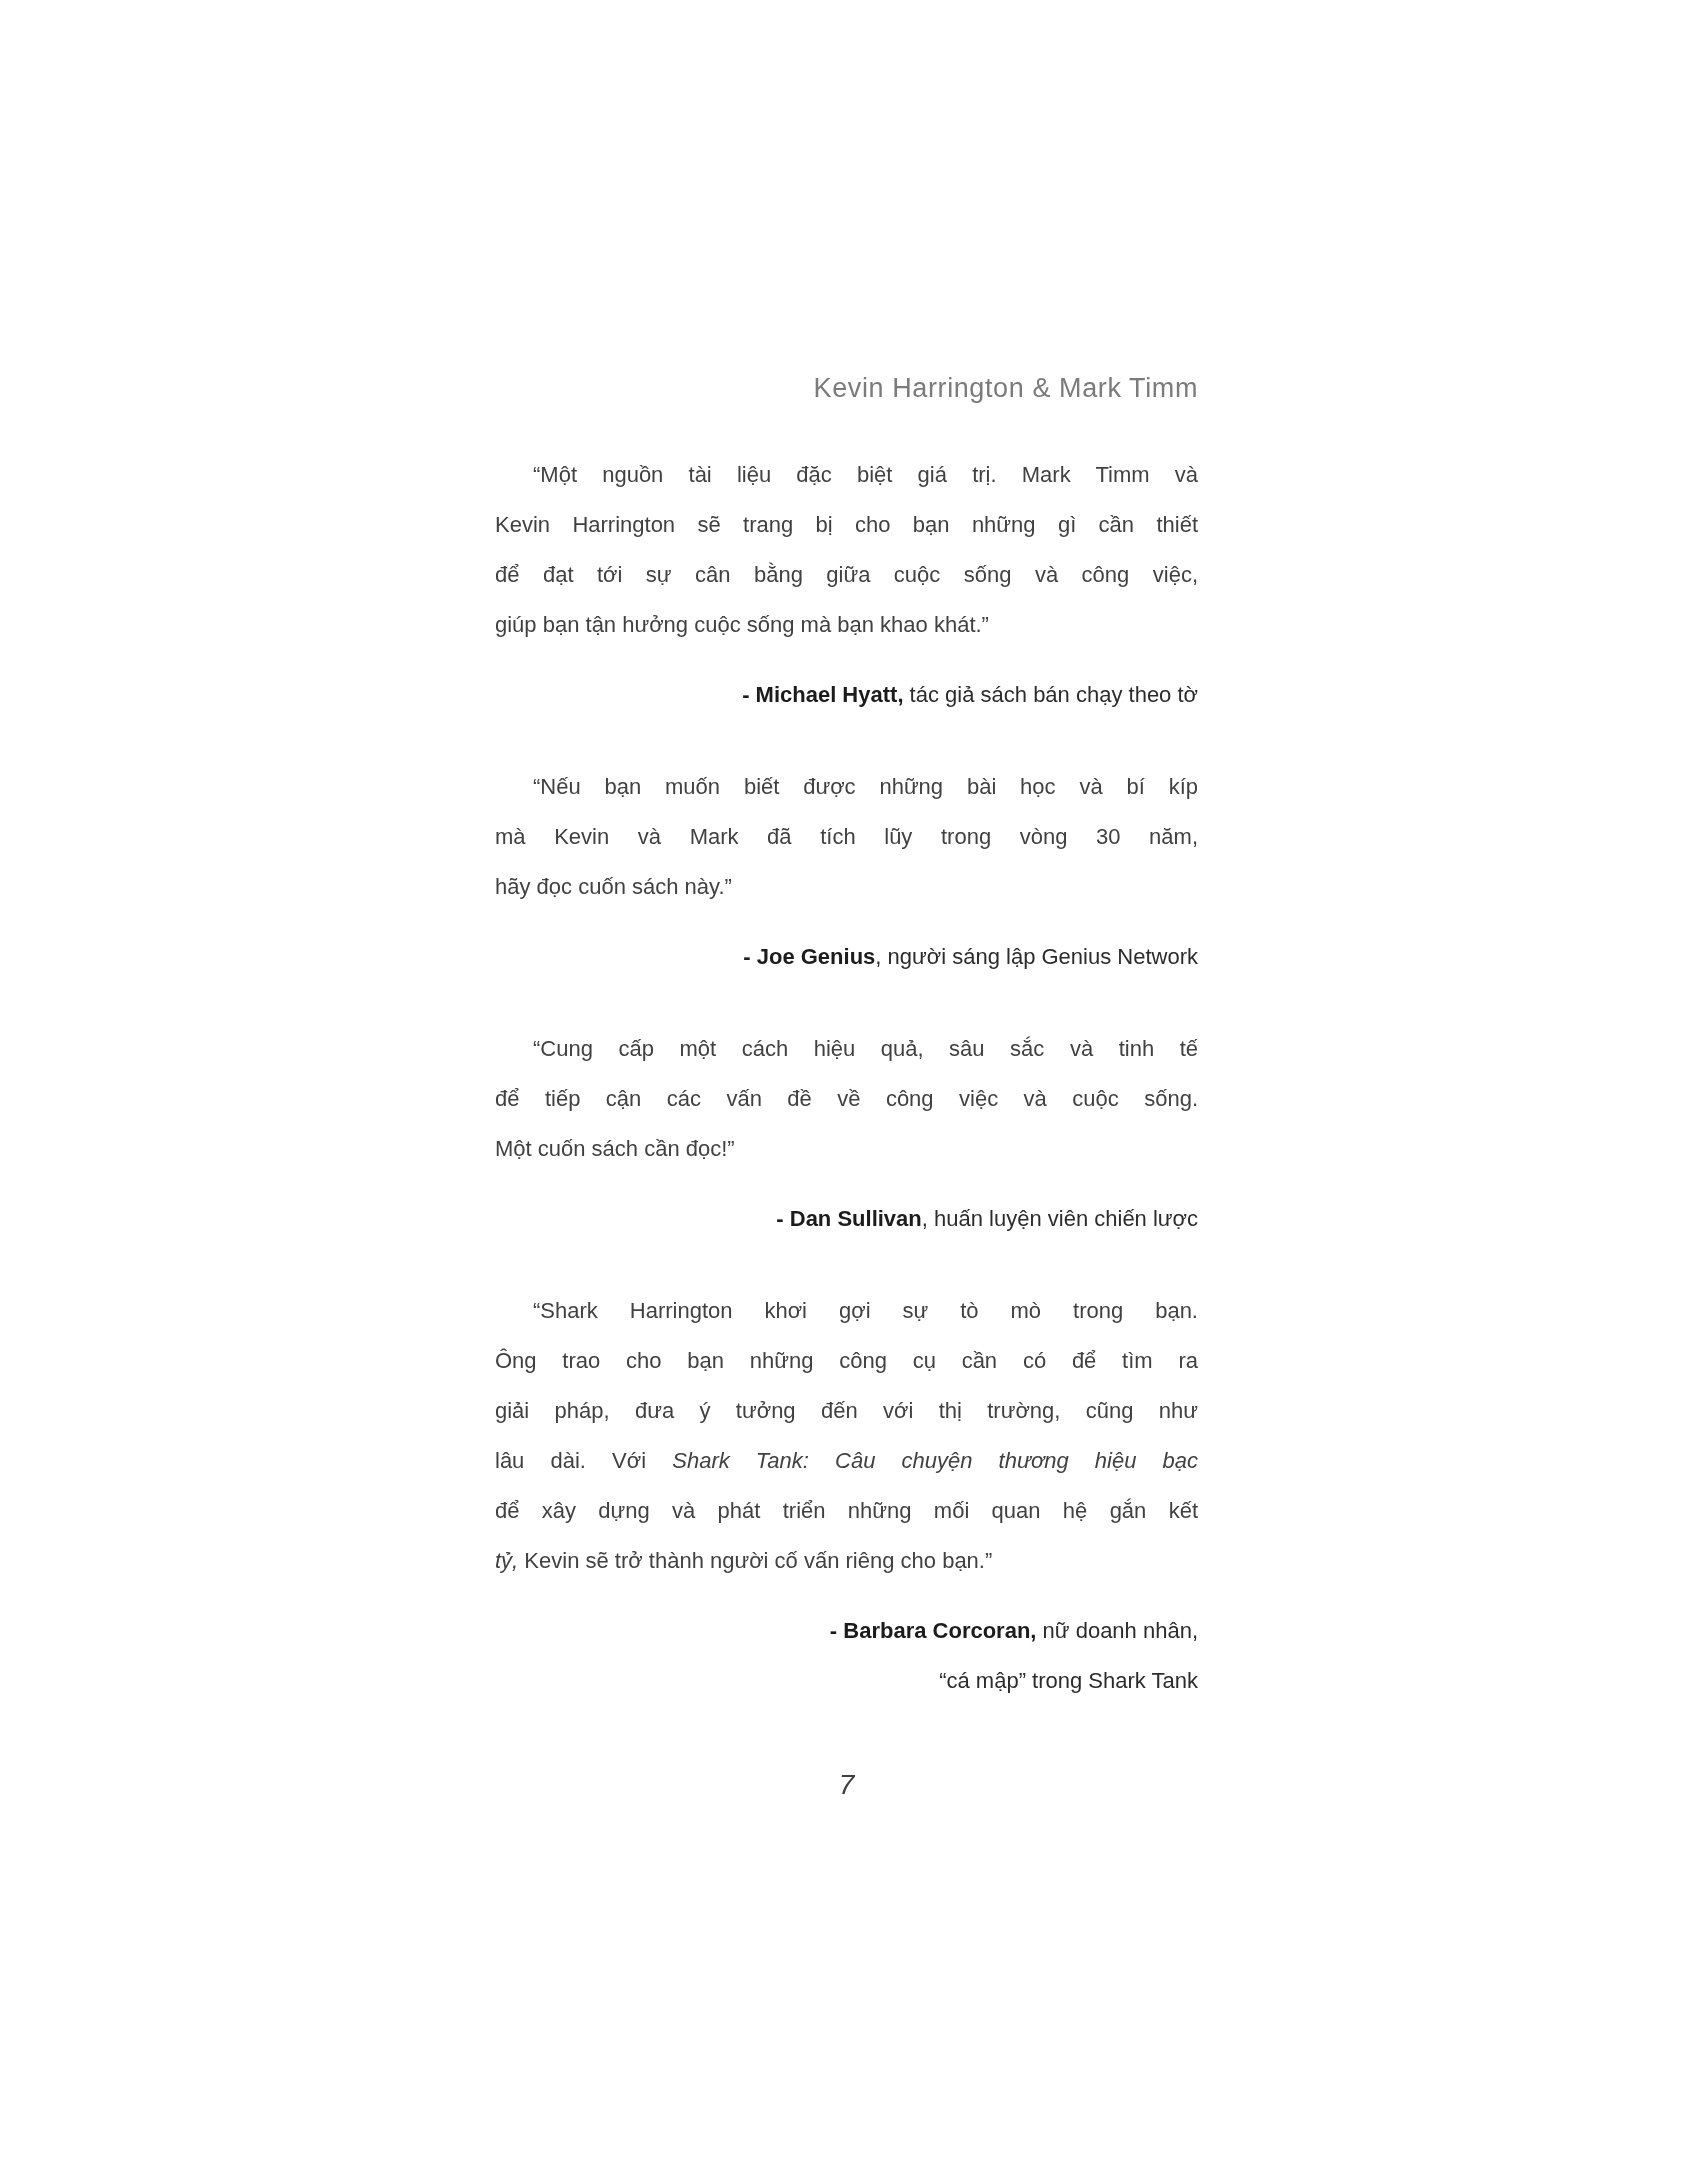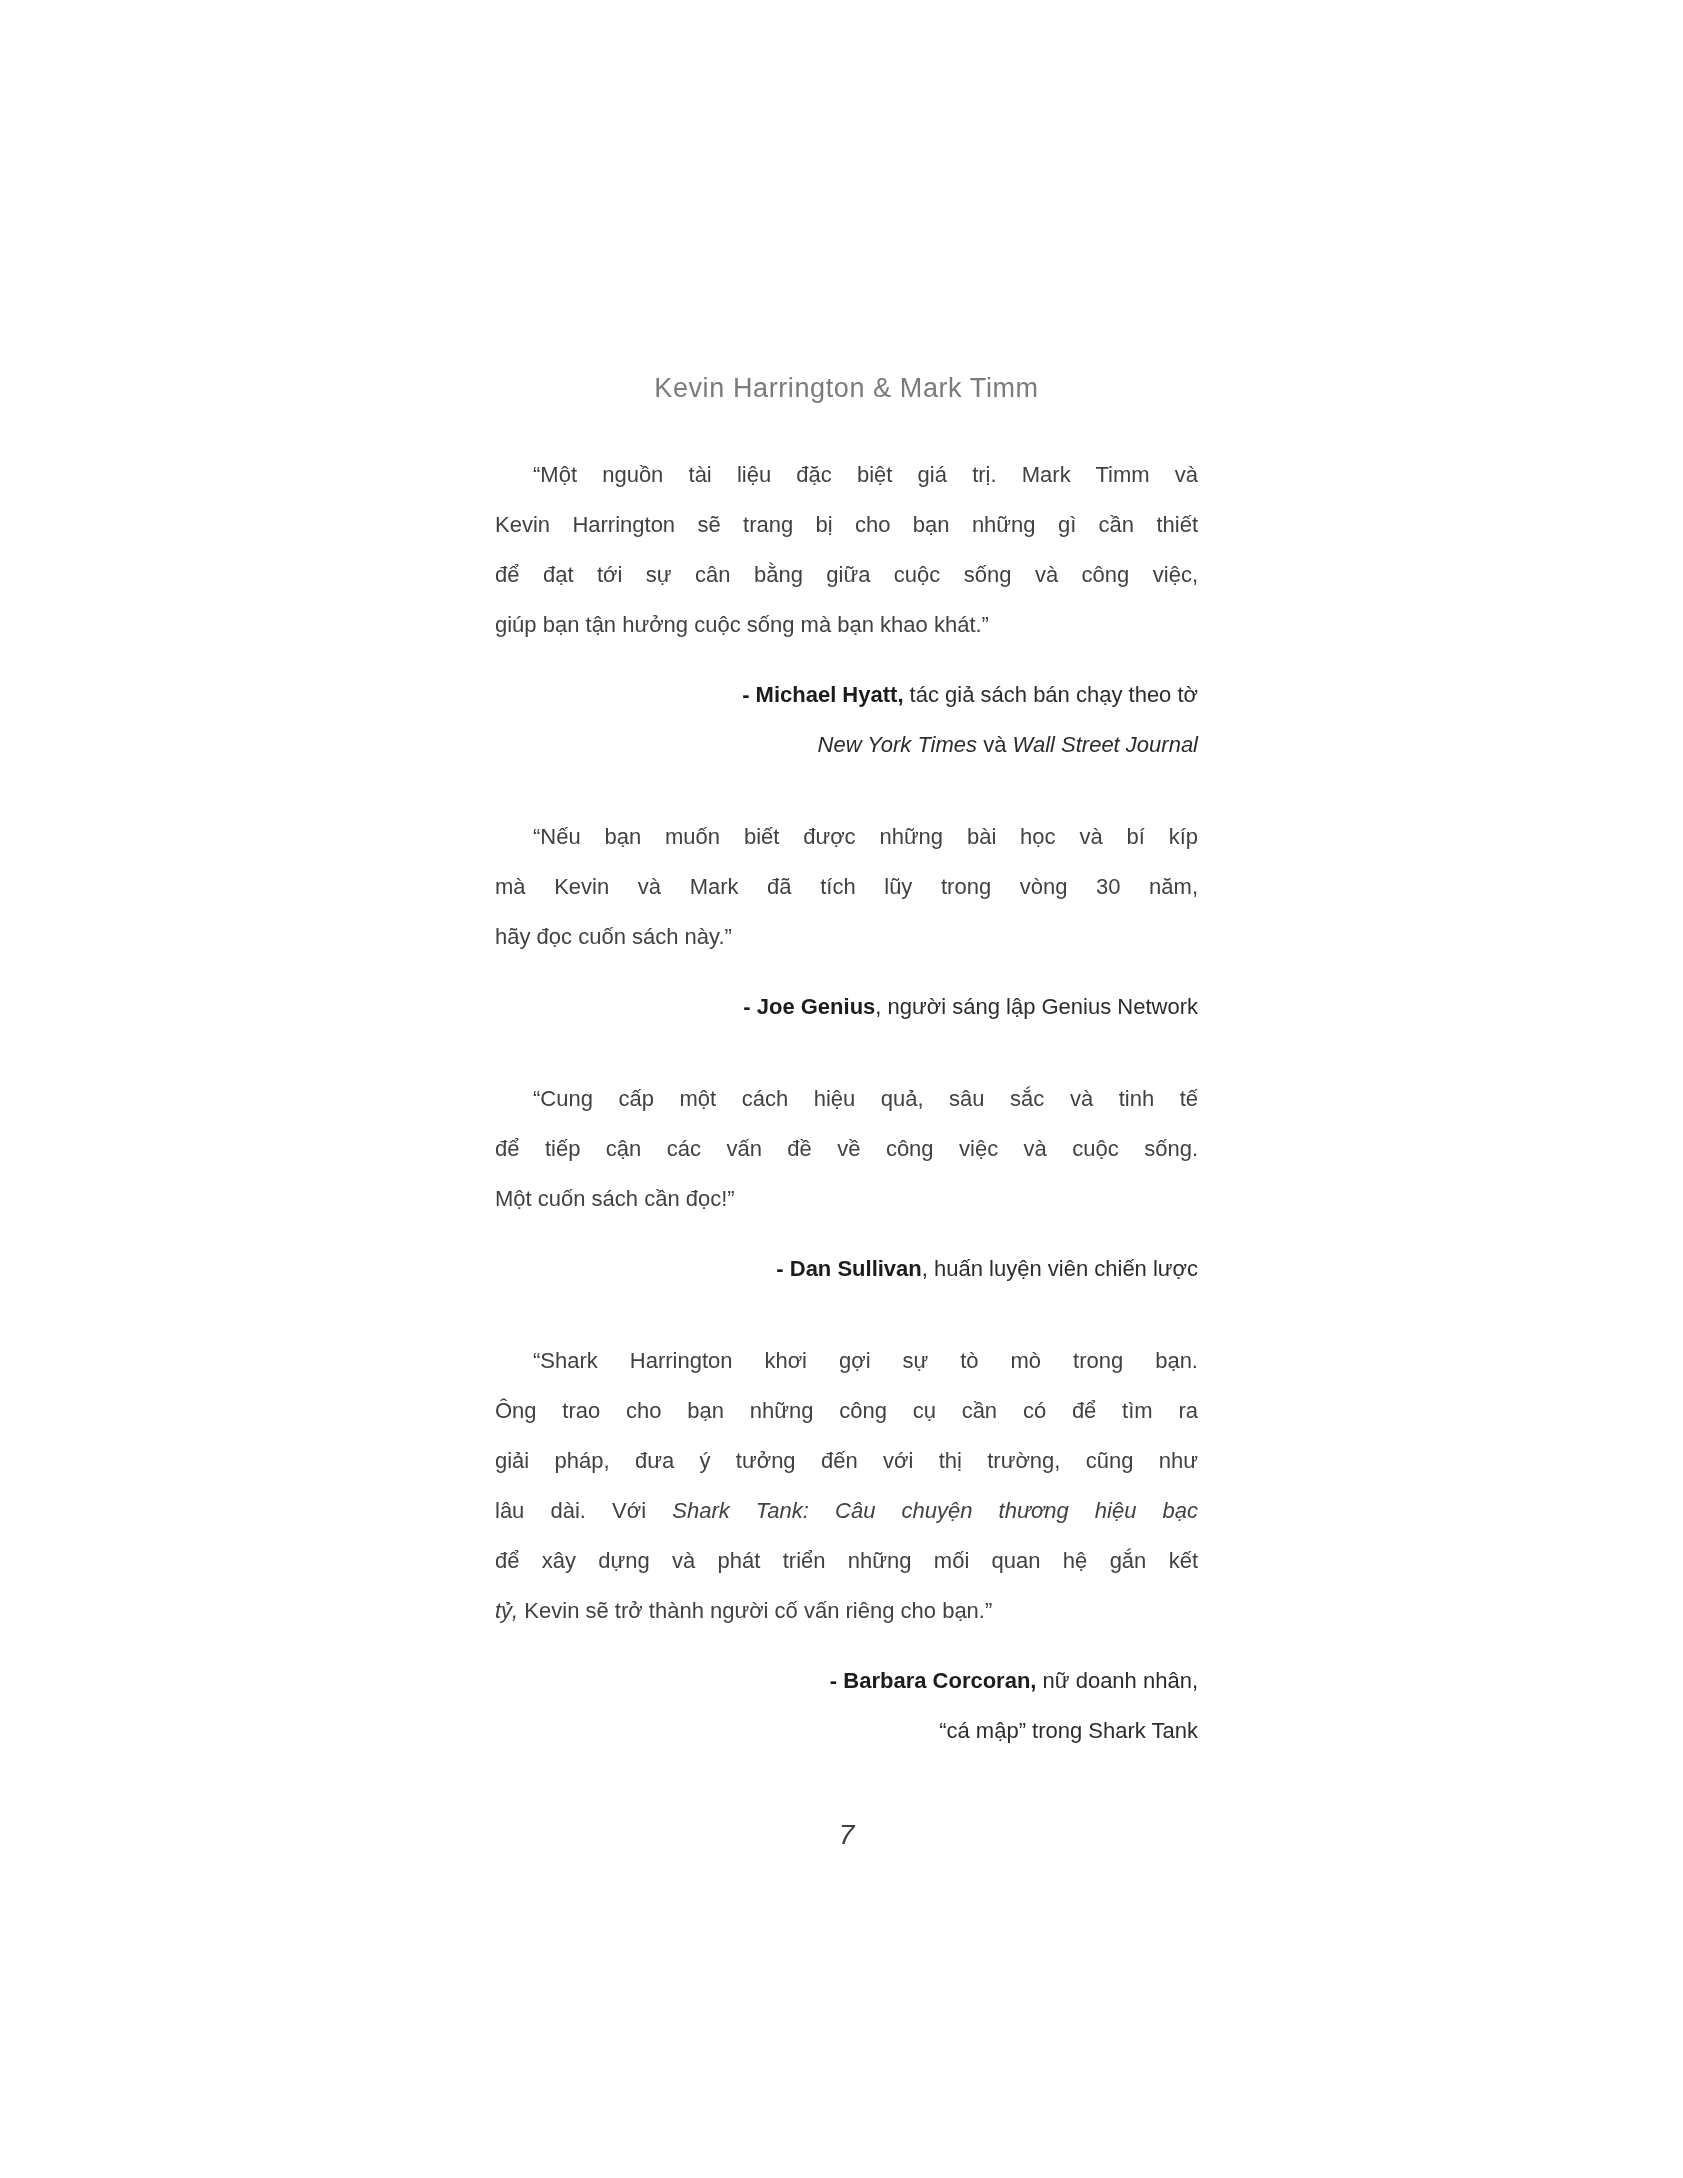--- a/index.html
+++ b/index.html
@@ -6,21 +6,21 @@
     --ink:#414141; --ink-strong:#1c1c1c; --ink-attr:#2c2c2c;
     --ink-header:#7b7b7b; --paper:#ffffff;
   }
   html,body{margin:0;padding:0;background:#e9e9e9;}
   .page{
     position:relative;width:1683px;height:2178px;background:var(--paper);
     font-family:"Liberation Sans","DejaVu Sans",sans-serif;overflow:hidden;
   }
   .content{position:absolute;left:495px;top:0;width:703px;}
   .running-head{
-    margin-top:368px;height:40px;line-height:40px;text-align:center;
+    margin-top:368px;height:40px;line-height:40px;text-align:right;
     font-size:27px;letter-spacing:0.6px;color:var(--ink-header);
   }
   .line{height:50px;line-height:50px;font-size:22px;}
   .quote{margin-top:42px;color:var(--ink);}
   .quote .line.just{text-align:justify;text-align-last:justify;}
   .quote .line.first{text-indent:38px;}
   .attribution{margin-top:20px;color:var(--ink-attr);}
   .attribution .line{text-align:right;}
   .seg.b{font-weight:bold;color:var(--ink-strong);}
   .seg.i{font-style:italic;}
@@ -39,21 +39,20 @@
     <div id="testimonials">
         <section class="testimonial">
           <div class="quote">
             <div class="line first just"><span class="seg">“Một nguồn tài liệu đặc biệt giá trị. Mark Timm và</span></div>
             <div class="line just"><span class="seg">Kevin Harrington sẽ trang bị cho bạn những gì cần thiết</span></div>
             <div class="line just"><span class="seg">để đạt tới sự cân bằng giữa cuộc sống và công việc,</span></div>
             <div class="line"><span class="seg">giúp bạn tận hưởng cuộc sống mà bạn khao khát.”</span></div>
           </div>
           <div class="attribution">
             <div class="line"><span class="seg b">- Michael Hyatt,</span><span class="seg"> tác giả sách bán chạy theo tờ</span></div>
-            <div class="line"><span class="seg i">New York Times</span><span class="seg"> và </span><span class="seg i">Wall Street Journal</span></div>
           </div>
         </section>
         <section class="testimonial">
           <div class="quote">
             <div class="line first just"><span class="seg">“Nếu bạn muốn biết được những bài học và bí kíp</span></div>
             <div class="line just"><span class="seg">mà Kevin và Mark đã tích lũy trong vòng 30 năm,</span></div>
             <div class="line"><span class="seg">hãy đọc cuốn sách này.”</span></div>
           </div>
           <div class="attribution">
             <div class="line"><span class="seg b">- Joe Genius</span><span class="seg">, người sáng lập Genius Network</span></div>

